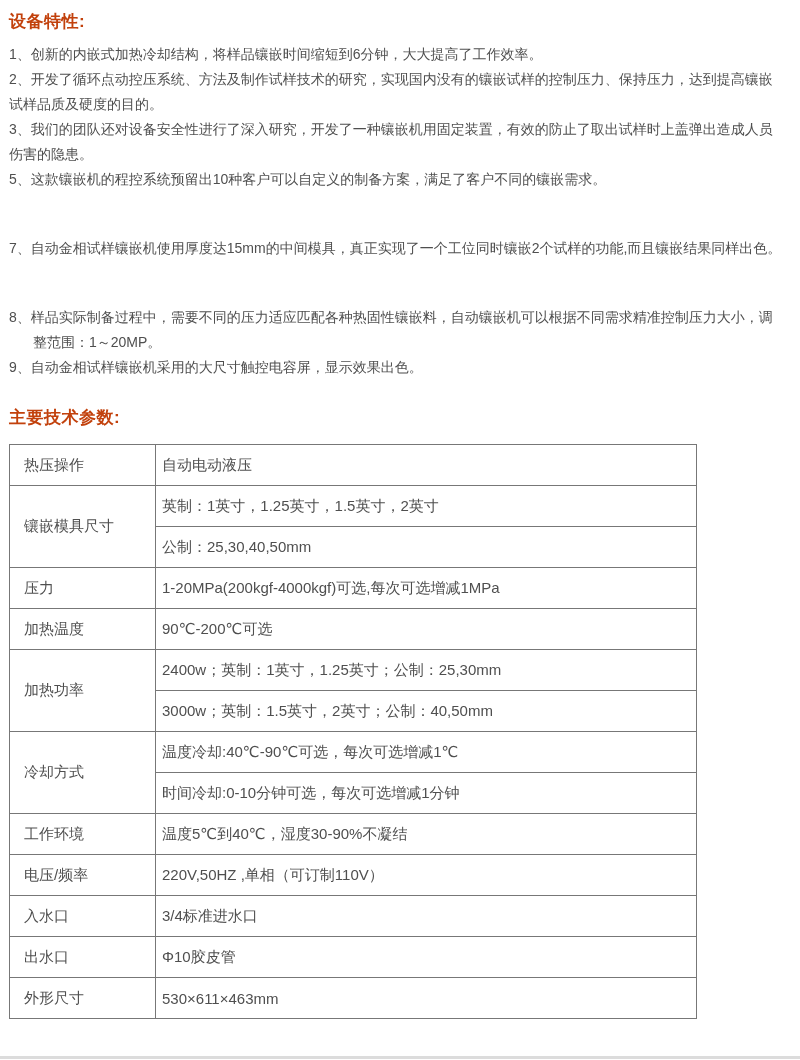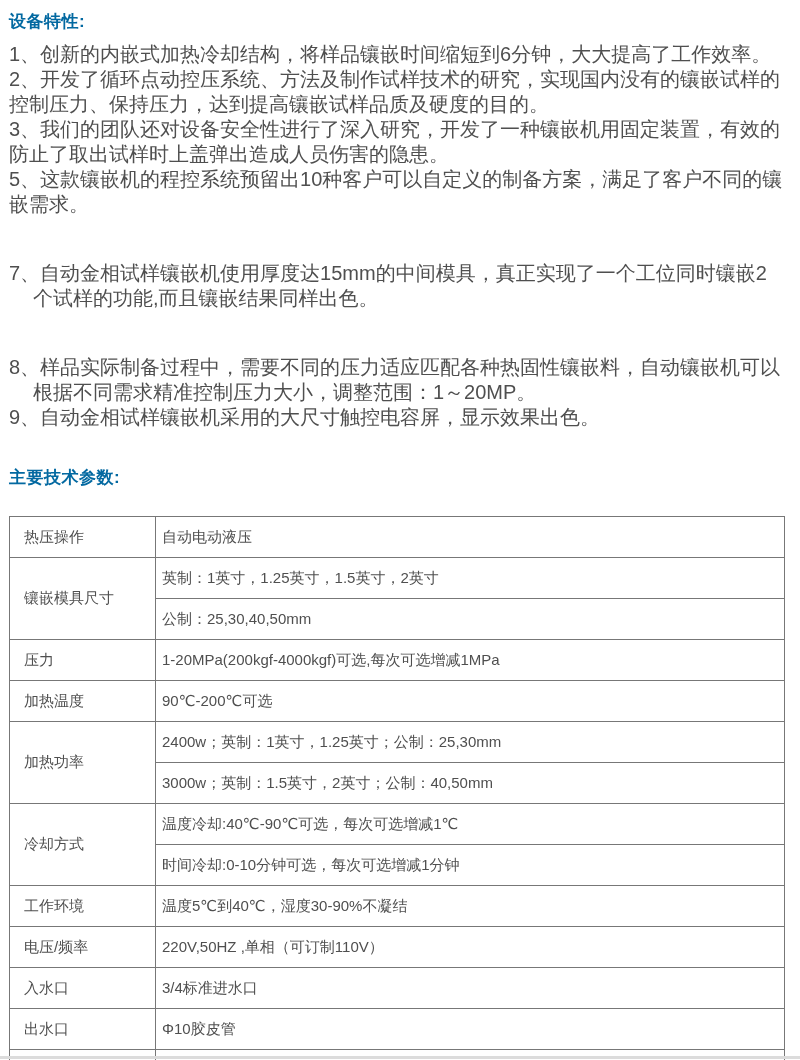--- a/index.html
+++ b/index.html
@@ -11,38 +11,38 @@
     overflow: hidden;
   }
   .page {
     position: relative;
     width: 800px; height: 1060px;
     padding: 10px 14px 0 9px;
   }
   .section-heading {
     font-size: 17px;
     font-weight: bold;
-    color: #0369a1;
+    color: #c2410c;
     letter-spacing: 0.5px;
   }
   .feature-list {
     margin-top: 9px;
-    font-size: 20px;
+    font-size: 14px;
     line-height: 25px;
   }
   .feature-item { margin: 0; }
   .feature-item.hang {
     padding-left: 24px;
     text-indent: -24px;
     margin-top: 44px;
   }
-  .specs-heading-wrap { margin-top: 36px; }
+  .specs-heading-wrap { margin-top: 26px; }
   .specs-table {
-    margin-top: 27px;
-    width: 776px;
+    margin-top: 15px;
+    width: 688px;
     border-collapse: collapse;
     table-layout: fixed;
   }
   .specs-table th, .specs-table td {
     border: 1px solid #777777;
     font-size: 15px;
     font-weight: normal;
     height: 41px;
     vertical-align: middle;
   }

